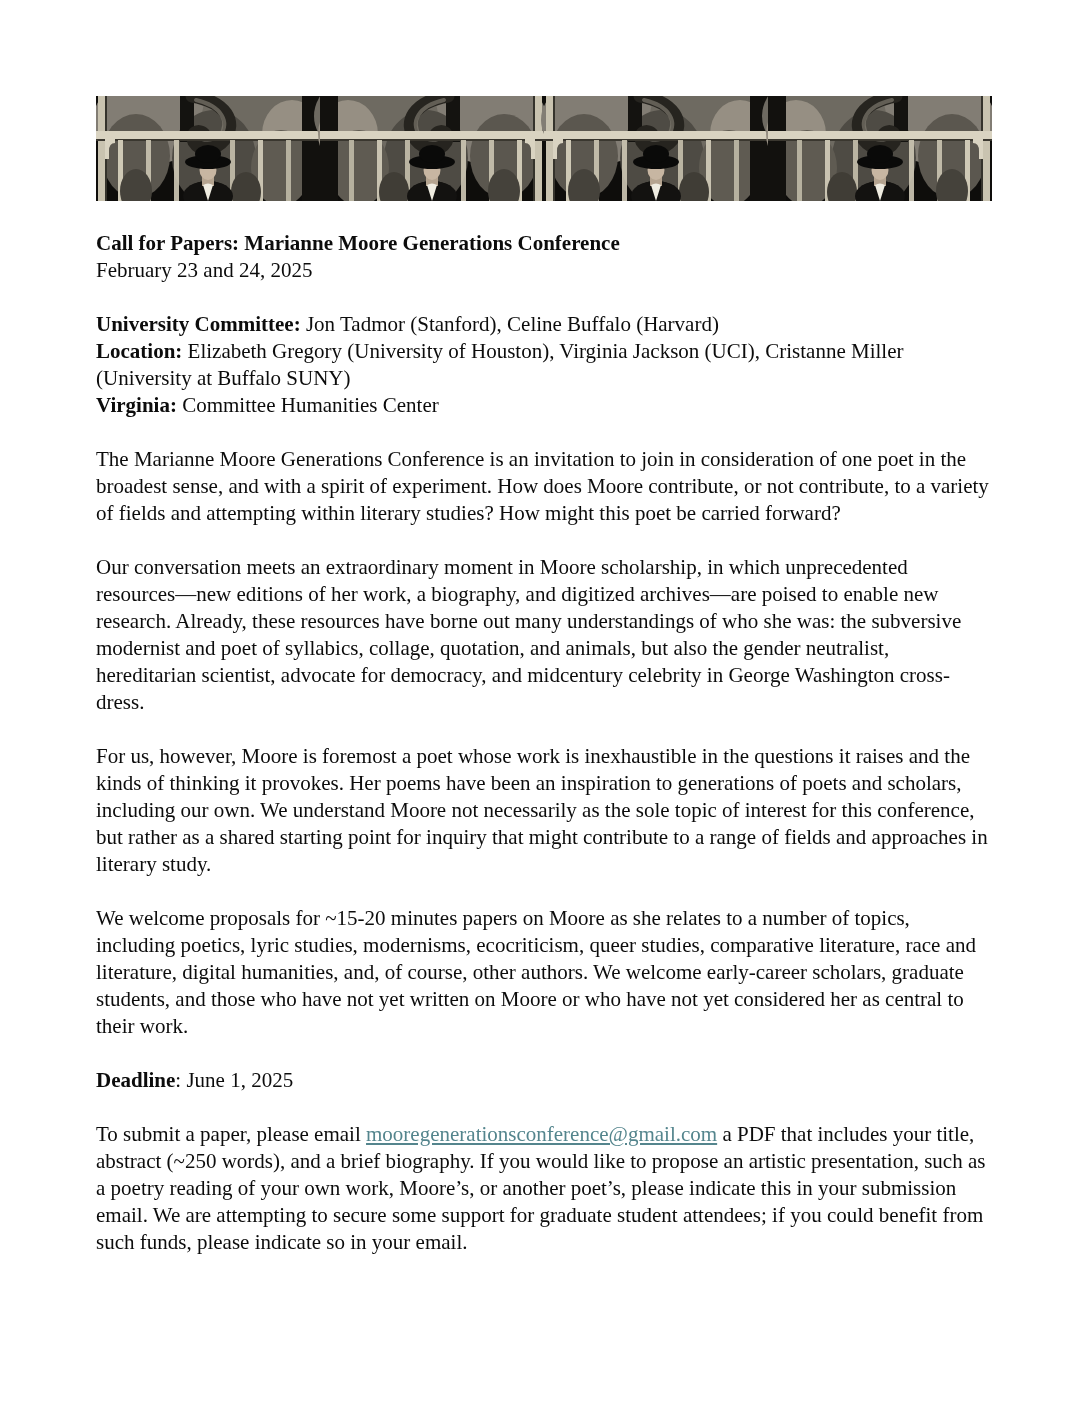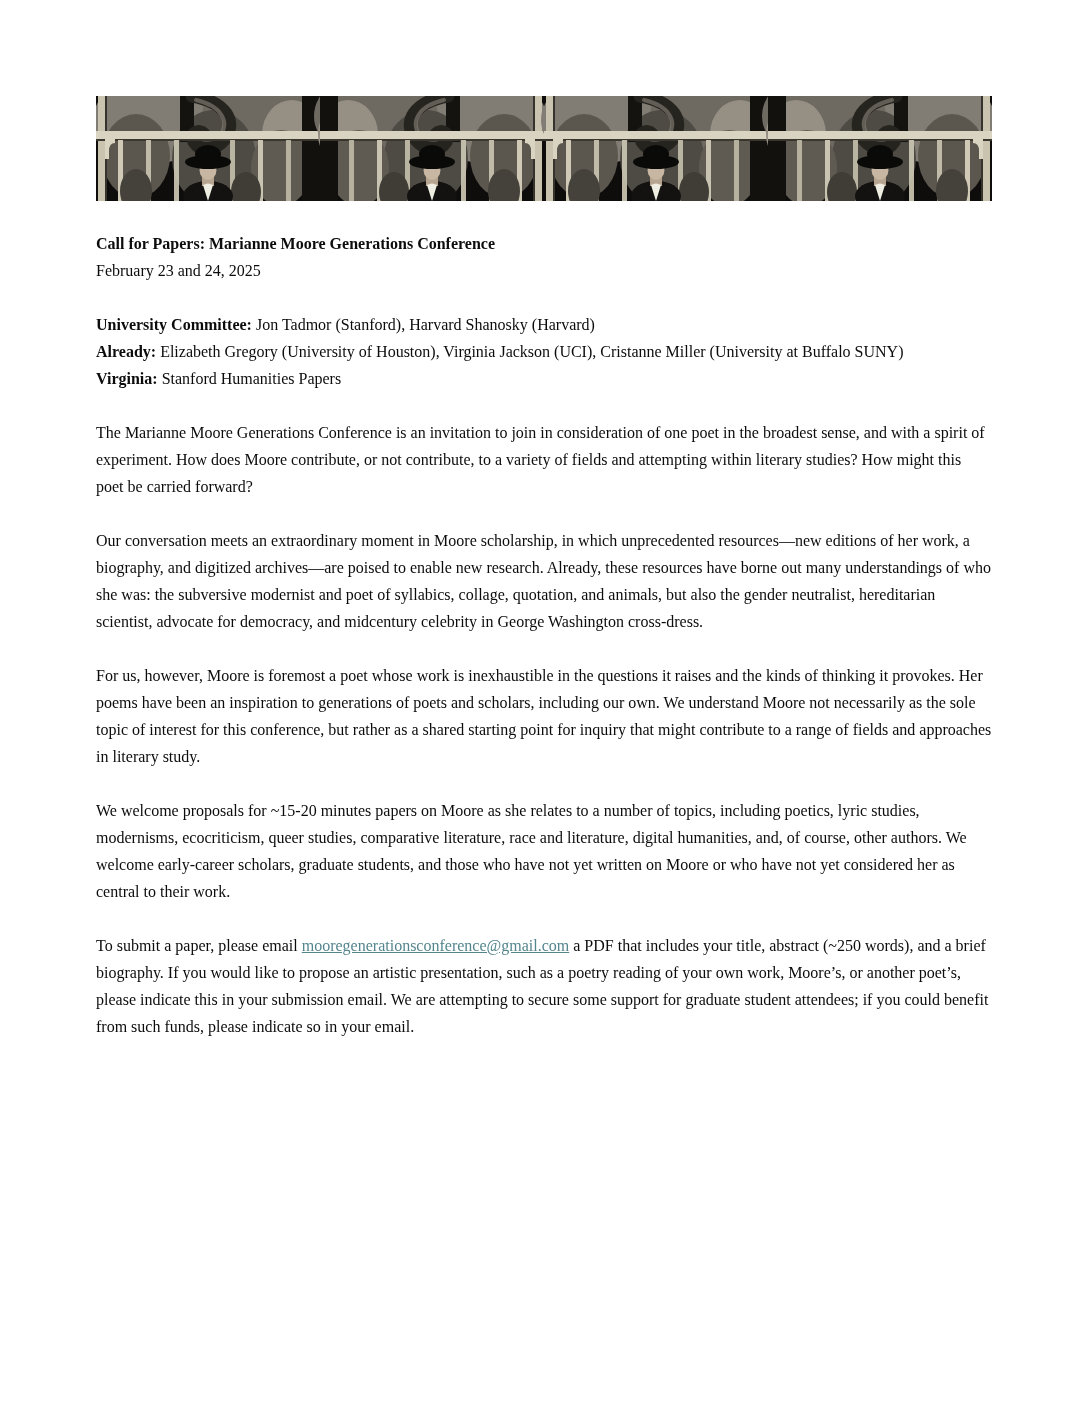--- a/index.html
+++ b/index.html
@@ -19,21 +19,21 @@
     margin: 0 auto;
     padding-top: 96px;
   }
   .banner {
     width: 896px;
     height: 105px;
     overflow: hidden;
     line-height: 0;
   }
   .content {
-    font-size: 16px;
+    font-size: 21px;
     line-height: 27px;
   }
   .content p {
     margin: 27px 0 0 0;
   }
   .content p.first {
     margin-top: 29px;
   }
   b, .bold { font-weight: bold; }
   a.email-link {
@@ -104,32 +104,35 @@
   </div>
 
   <div class="content" style="color: rgb(12, 12, 12);">
 
     <p class="first">
       <span class="bold">Call for Papers: Marianne Moore Generations Conference</span><br>
       <span>February 23 and 24, 2025</span>
     </p>
 
     <p>
-      <span class="bold">University Committee:</span><span> Jon Tadmor (Stanford), Harvard Shanosky (Harvard)</span><br>
-      <span class="bold">Already:</span><span> Elizabeth Gregory (University of Houston), Virginia Jackson (UCI), Cristanne Miller (University at Buffalo SUNY)</span><br>
-      <span class="bold">Virginia:</span><span> Stanford Humanities Papers</span>
+      <span class="bold">University Committee:</span><span> Jon Tadmor (Stanford), Celine Buffalo (Harvard)</span><br>
+      <span class="bold">Location:</span><span> Elizabeth Gregory (University of Houston), Virginia Jackson (UCI), Cristanne Miller (University at Buffalo SUNY)</span><br>
+      <span class="bold">Virginia:</span><span> Committee Humanities Center</span>
     </p>
 
     <p>The Marianne Moore Generations Conference is an invitation to join in consideration of one poet in the broadest sense, and with a spirit of experiment. How does Moore contribute, or not contribute, to a variety of fields and attempting within literary studies? How might this poet be carried forward?</p>
 
     <p>Our conversation meets an extraordinary moment in Moore scholarship, in which unprecedented resources—new editions of her work, a biography, and digitized archives—are poised to enable new research. Already, these resources have borne out many understandings of who she was: the subversive modernist and poet of syllabics, collage, quotation, and animals, but also the gender neutralist, hereditarian scientist, advocate for democracy, and midcentury celebrity in George Washington cross-dress.</p>
 
     <p>For us, however, Moore is foremost a poet whose work is inexhaustible in the questions it raises and the kinds of thinking it provokes. Her poems have been an inspiration to generations of poets and scholars, including our own. We understand Moore not necessarily as the sole topic of interest for this conference, but rather as a shared starting point for inquiry that might contribute to a range of fields and approaches in literary study.</p>
 
     <p>We welcome proposals for ~15-20 minutes papers on Moore as she relates to a number of topics, including poetics, lyric studies, modernisms, ecocriticism, queer studies, comparative literature, race and literature, digital humanities, and, of course, other authors. We welcome early-career scholars, graduate students, and those who have not yet written on Moore or who have not yet considered her as central to their work.</p>
 
+    <p>
+      <span class="bold">Deadline</span><span>: June 1, 2025</span>
+    </p>
 
     <p>
       <span>To submit a paper, please email </span><a class="email-link" href="#" style="color: rgb(84, 133, 141);">mooregenerationsconference@gmail.com</a><span> a PDF that includes your title, abstract (~250 words), and a brief biography. If you would like to propose an artistic presentation, such as a poetry reading of your own work, Moore’s, or another poet’s, please indicate this in your submission email. We are attempting to secure some support for graduate student attendees; if you could benefit from such funds, please indicate so in your email.</span>
     </p>
 
   </div>
 </div>
 
 </body></html>

